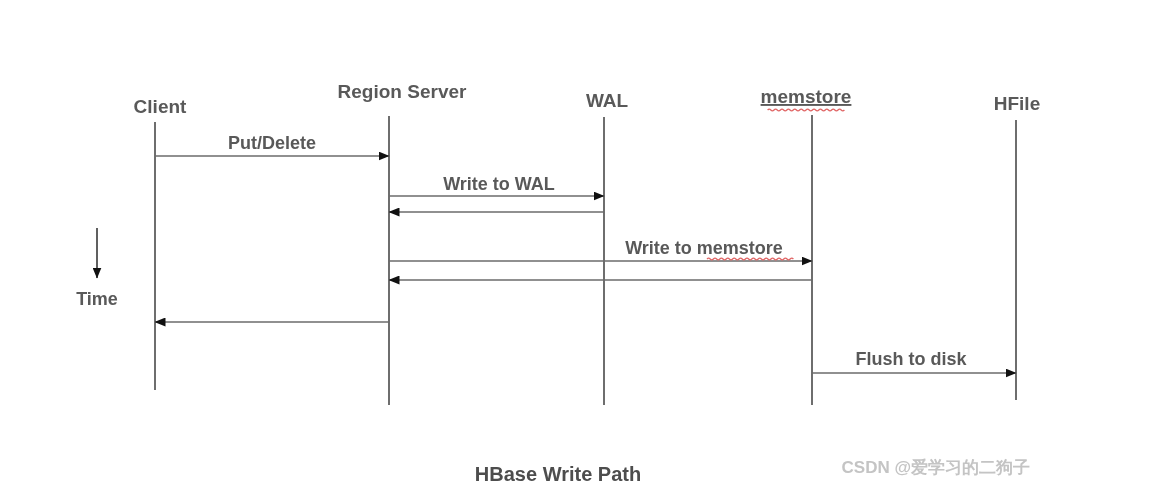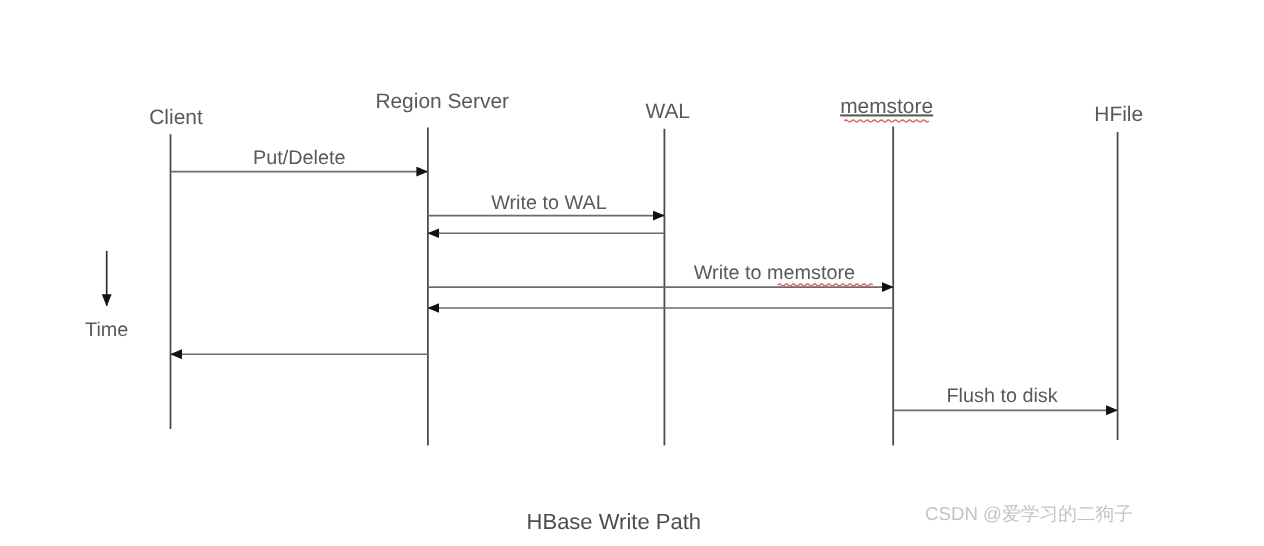--- a/index.html
+++ b/index.html
@@ -9,20 +9,21 @@
   }
   body {
     font-family: "Liberation Sans", sans-serif;
   }
   #diagram-root {
     position: relative;
     width: 1149px;
     height: 496px;
     background: #ffffff;
     overflow: hidden;
+    font-weight: bold;
   }
   svg#seq-svg {
     position: absolute;
     top: 0;
     left: 0;
     width: 1149px;
     height: 496px;
     display: block;
   }
   .lifeline-label {

